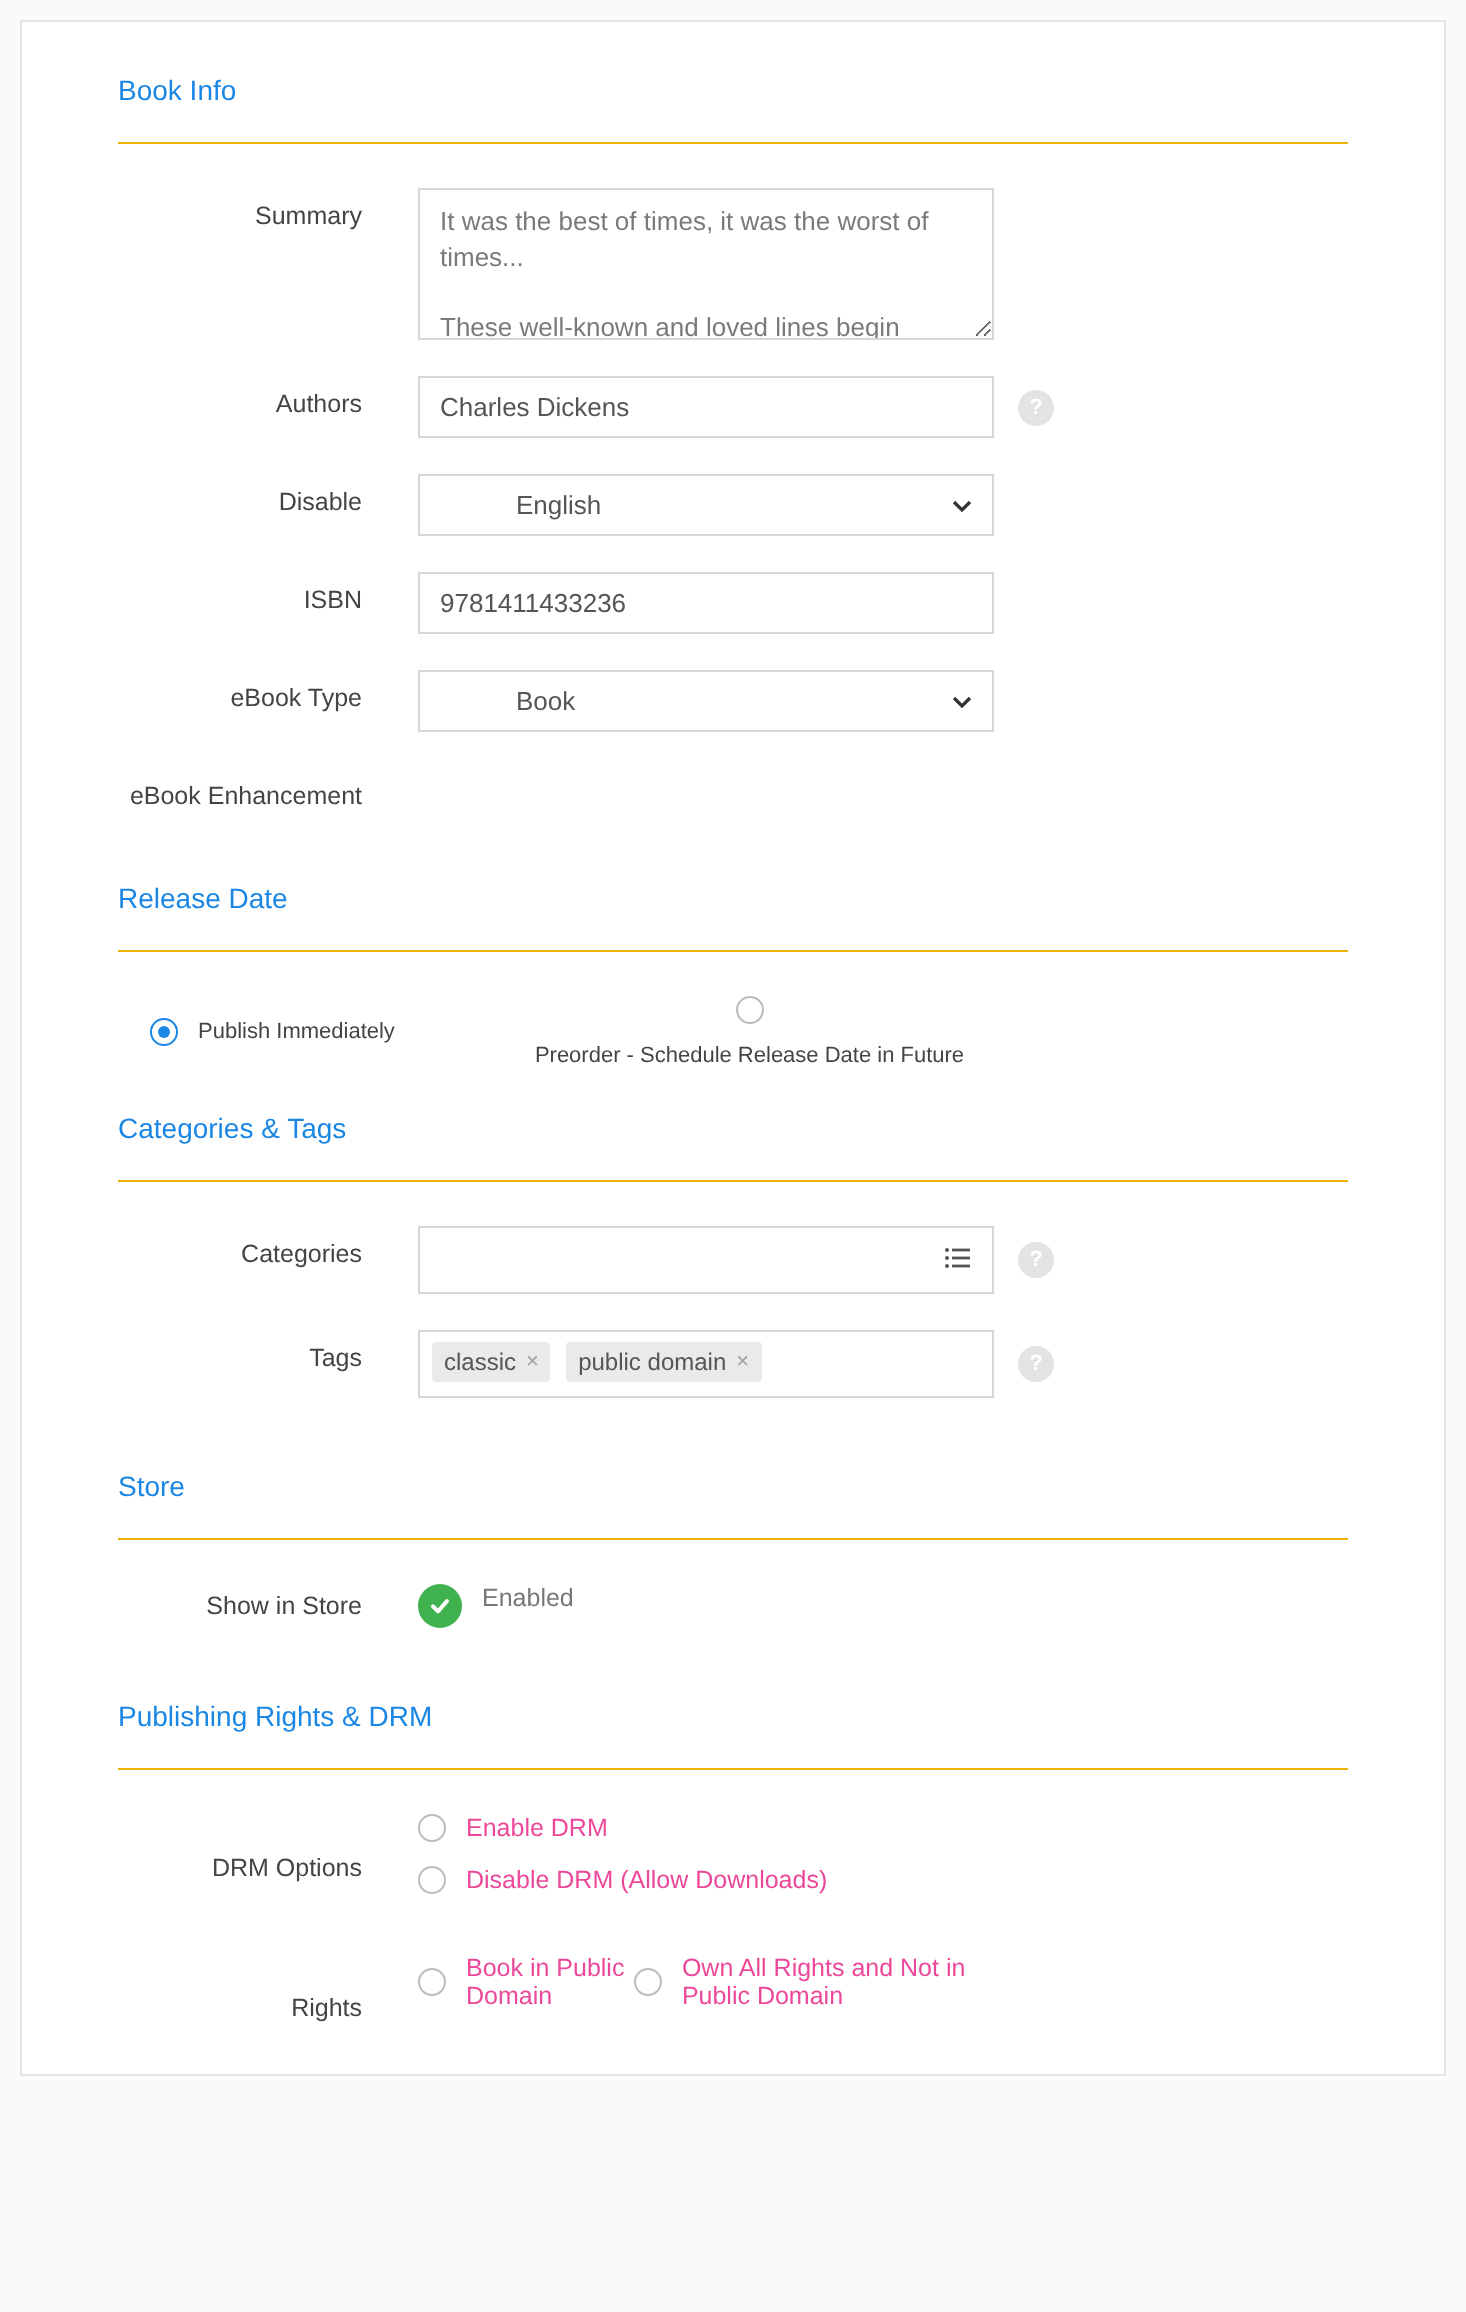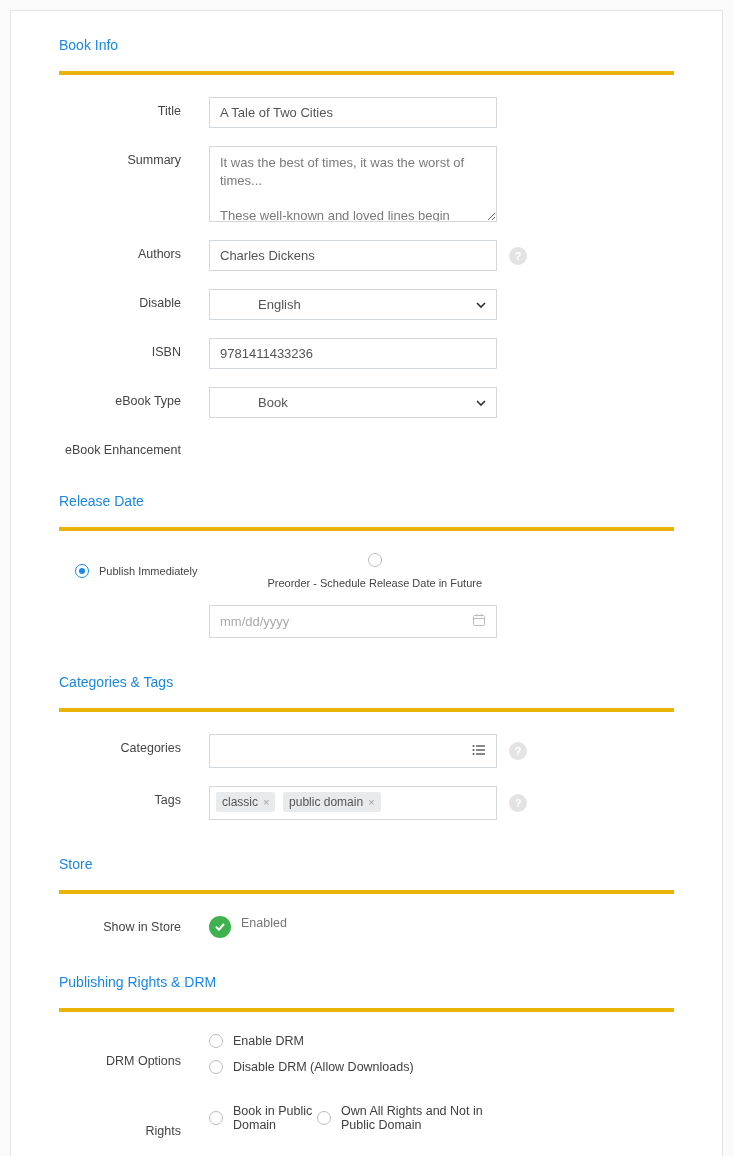--- a/index.html
+++ b/index.html
@@ -14,21 +14,21 @@
     background: #fff;
     border: 1px solid #e5e5e5;
     margin: 10px;
     padding: 20px 48px 20px 48px;
   }
   .section-title {
     color: #1b87e5;
     font-size: 14px;
     font-weight: 500;
     padding: 6px 0 18px 0;
-    border-bottom: 4px solid #eab308;
+    border-bottom: 1px solid #eab308;
     margin-bottom: 22px;
   }
   .form-row {
     display: flex;
     align-items: flex-start;
     margin-bottom: 18px;
   }
   .form-label {
     flex: 0 0 150px;
     text-align: right;
@@ -148,35 +148,29 @@
     align-items:center;
     min-height:34px;
   }
   .checkmark-badge {
     width:22px;height:22px;border-radius:50%;
     background:#3fb24f;
     display:inline-flex;align-items:center;justify-content:center;
     margin-right:10px;
   }
   .enabled-text { color:#777; font-size:12.5px; }
-  .options-block .radio-row { margin-bottom:12px; font-size:12.5px; color:#404040; }
+  .options-block .radio-row { margin-bottom:12px; font-size:12.5px; color:#ec4899; }
 </style>
 </head>
 <body>
 
 <div class="panel">
 
   <div class="section-title">Book Info</div>
 
-  <div class="form-row">
-    <div class="form-label">Title</div>
-    <div class="form-control-wrap">
-      <input class="text-input" value="A Tale of Two Cities" style="">
-    </div>
-  </div>
 
   <div class="form-row">
     <div class="form-label">Summary</div>
     <div class="form-control-wrap">
       <textarea class="textarea-input" style="">It was the best of times, it was the worst of times...
 
 These well-known and loved lines begin Dickens's most exciting novel, set during the bloodiest moments of the French Revolution. When former aristocrat Charles Darnay learns that an old family</textarea>
     </div>
   </div>
 
@@ -231,36 +225,20 @@
           <span class="radio-inner"></span>
         </span>
       <span>Publish Immediately</span>
     </div>
     <div class="release-right">
       <span class="radio-outer"></span>
       <span>Preorder - Schedule Release Date in Future</span>
     </div>
   </div>
 
-  <div class="form-row" style="margin-bottom:30px;">
-    <div class="form-label"></div>
-    <div class="form-control-wrap">
-      <div class="date-input">
-        <span>mm/dd/yyyy</span>
-        <span>
-          <svg width="14" height="14" viewBox="0 0 14 14">
-              <rect x="1.5" y="2.5" width="11" height="10" rx="1" fill="none" stroke="#bbb" stroke-width="1"></rect>
-              <line x1="1.5" y1="5.5" x2="12.5" y2="5.5" stroke="#bbb" stroke-width="1"></line>
-              <line x1="4.5" y1="1" x2="4.5" y2="3.5" stroke="#bbb" stroke-width="1"></line>
-              <line x1="9.5" y1="1" x2="9.5" y2="3.5" stroke="#bbb" stroke-width="1"></line>
-            </svg>
-        </span>
-      </div>
-    </div>
-  </div>
 
   <div class="section-title">Categories &amp; Tags</div>
 
   <div class="form-row">
     <div class="form-label">Categories</div>
     <div class="form-control-wrap">
       <div class="cat-container">
         <span>
           <svg width="14" height="12" viewBox="0 0 14 12">
             <circle cx="1.5" cy="2" r="1" fill="#555"></circle>

